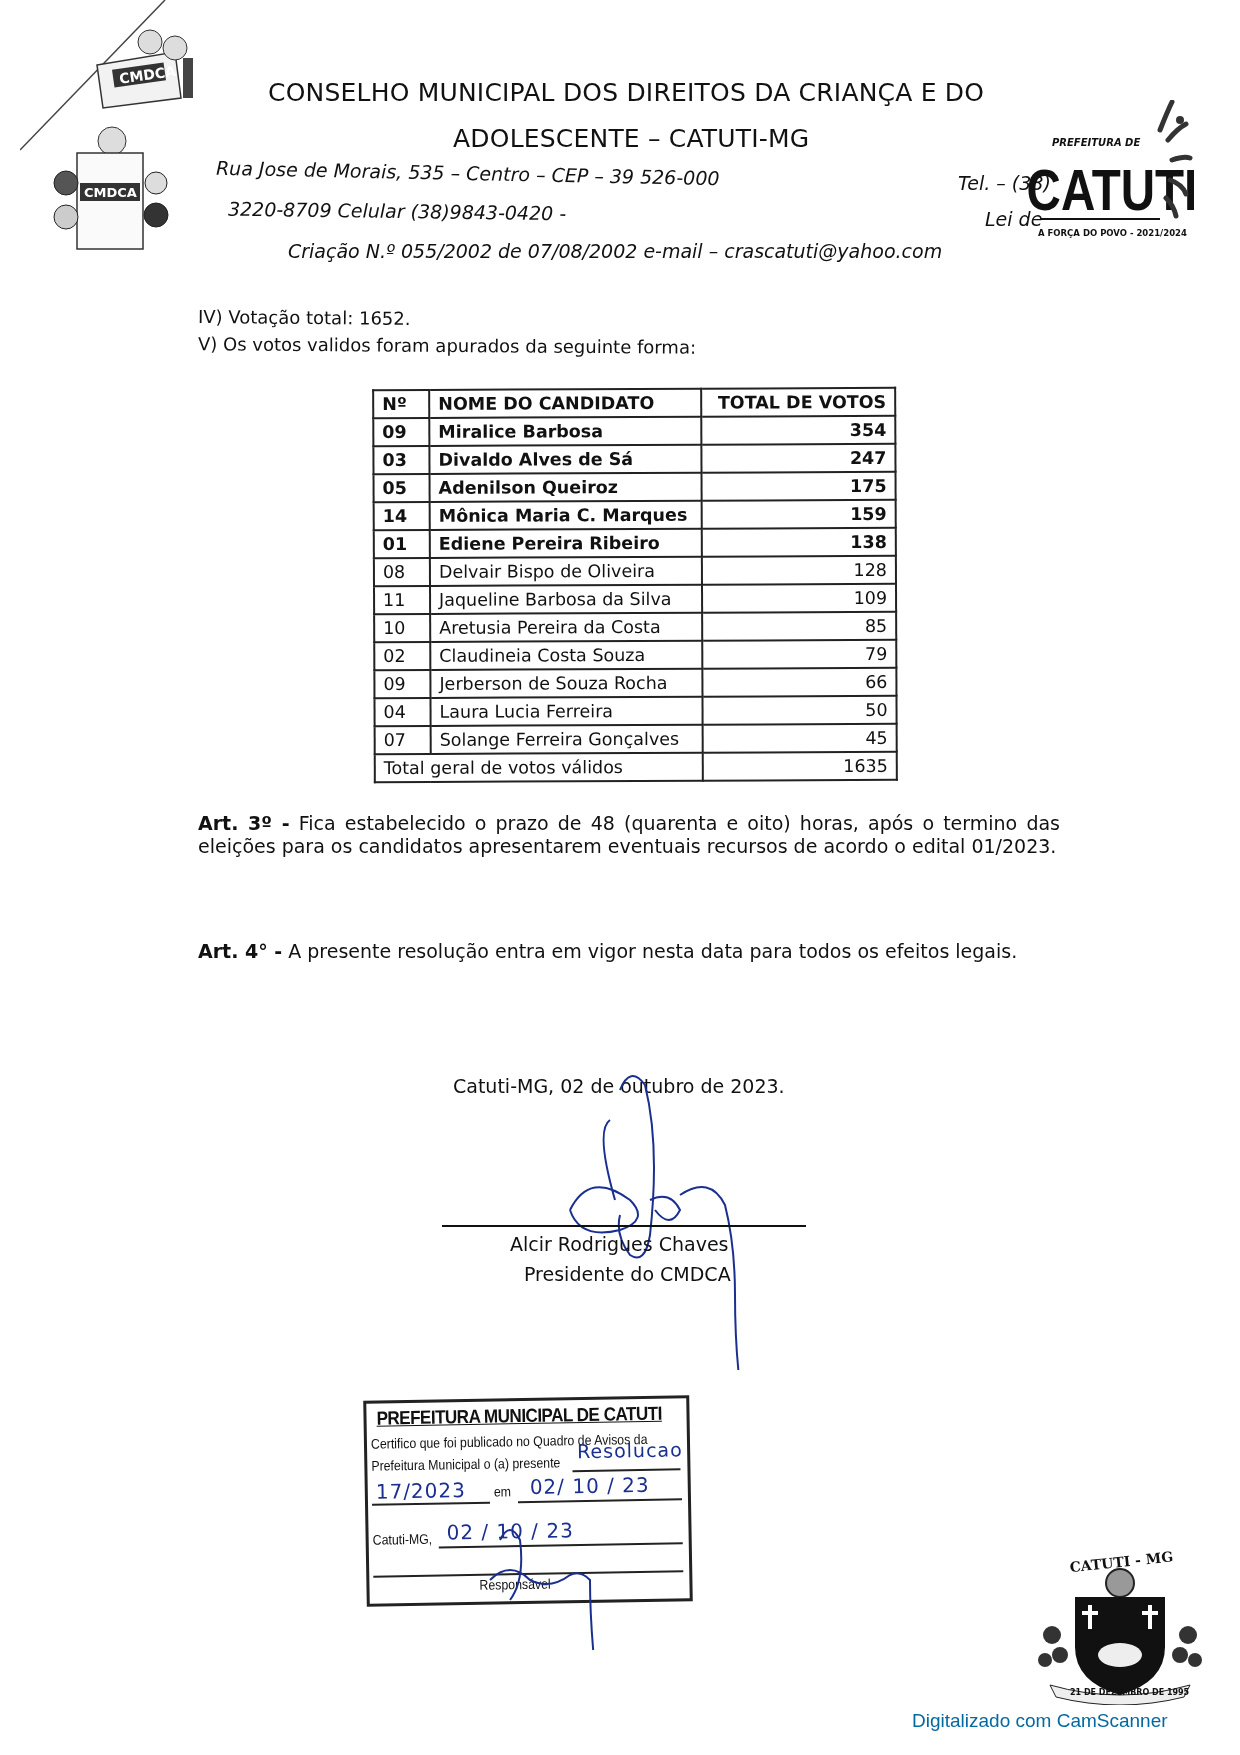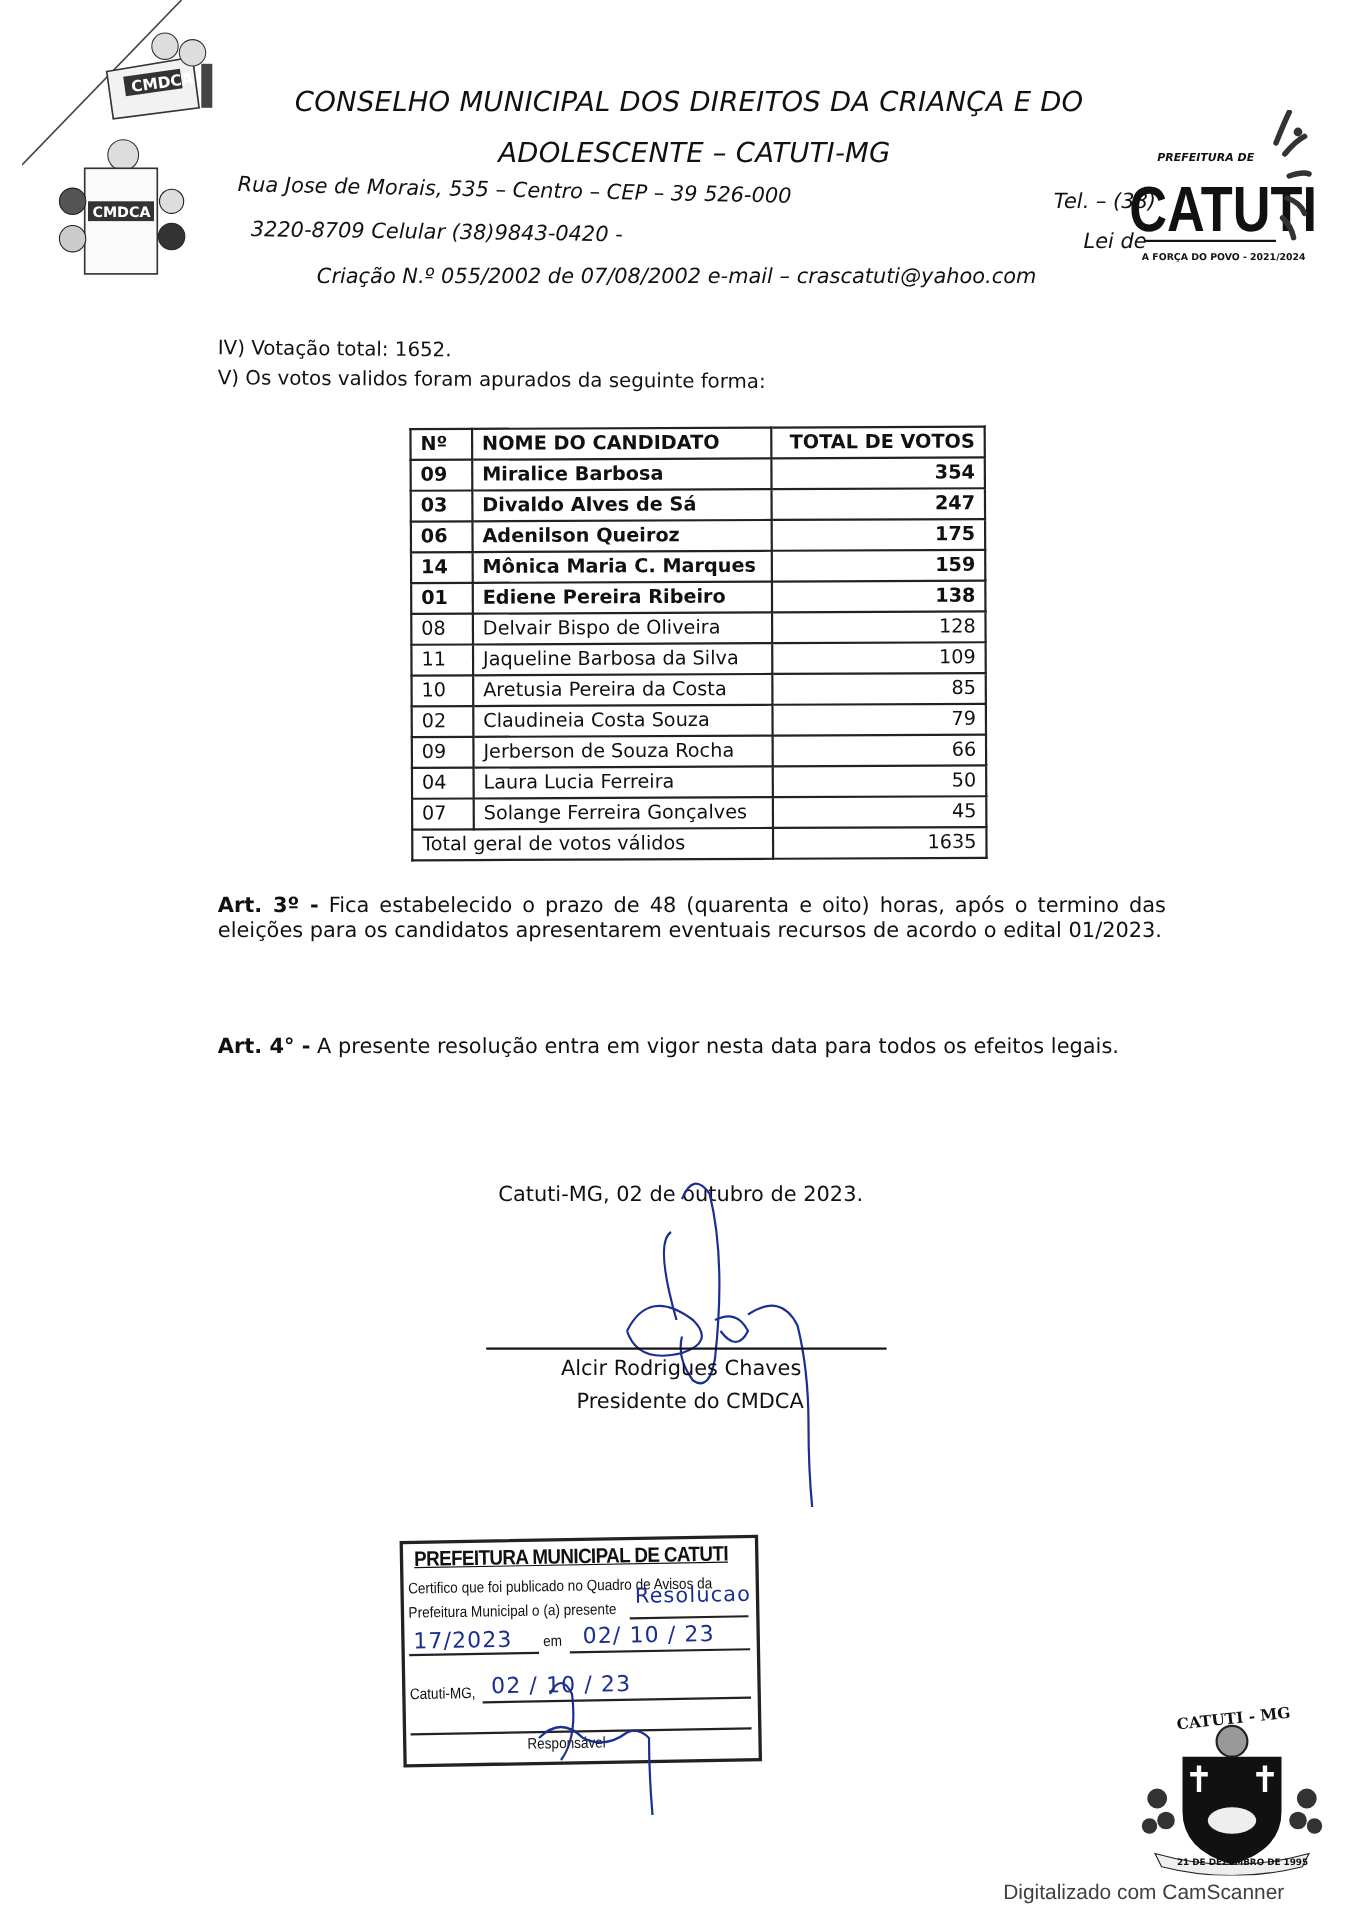--- a/index.html
+++ b/index.html
@@ -5,21 +5,21 @@
     html, body { margin: 0; padding: 0; }
     body {
       width: 1240px; height: 1755px; position: relative; overflow: hidden;
       background: #ffffff; color: #111;
       font-family: "Liberation Sans", "DejaVu Sans", sans-serif;
     }
     .abs { position: absolute; }
     .fold-line { position:absolute; left:20px; top:0; width:560px; height:200px; }
     .logo-cmdca { position:absolute; }
     .title-line {
-      position:absolute; font-family: "DejaVu Sans", sans-serif; font-style: italic;
+      position:absolute; font-family: "DejaVu Sans", sans-serif; 
       font-size: 25px; color:#111; letter-spacing: 0.2px; white-space: nowrap;
     }
     .addr-line {
       position:absolute; font-family: "DejaVu Sans", sans-serif; font-style: italic;
       font-size: 19px; color:#111; white-space: nowrap;
     }
     .body-text { position:absolute; font-family: "DejaVu Sans", sans-serif; font-size: 18px; color:#111; white-space: nowrap; }
     table.votes {
       position:absolute; left:373px; top:388px; width:524px; border-collapse: collapse;
       font-family: "DejaVu Sans", sans-serif; font-size: 17.5px; color:#111;
@@ -39,21 +39,21 @@
     .sig-line { position:absolute; left:442px; top:1225px; width:364px; height:2px; background:#111; }
     .stamp {
       position:absolute; left:365px; top:1398px; width:320px; height:200px;
       border: 3px solid #222; transform: rotate(-1deg);
       font-family: "Liberation Sans", sans-serif; color:#111;
     }
     .stamp .st-title { position:absolute; left:10px; top:4px; font-weight:bold; font-size:19px; text-decoration: underline; letter-spacing:-0.6px; white-space:nowrap; transform: scaleX(0.9); transform-origin: left; }
     .stamp .st-line { position:absolute; left:4px; font-size:14px; white-space:nowrap; transform: scaleX(0.88); transform-origin:left; }
     .stamp .blank { position:absolute; height:1.5px; background:#222; }
     .hw { position:absolute; font-family: "DejaVu Sans", sans-serif; color:#1a2f8f; font-size:20px; white-space: nowrap; letter-spacing: 1px; }
-    .footer-note { position:absolute; left:912px; top:1710px; font-family: "Liberation Sans", sans-serif; font-size:19px; color:#404040; white-space:nowrap; }
+    .footer-note { position:absolute; left:912px; top:1710px; font-family: "Liberation Sans", sans-serif; font-size:19px; color:#0369a1; white-space:nowrap; }
     .catuti-logo { position:absolute; left:1020px; top:100px; width:180px; height:150px; }
     .coat { position:absolute; left:1030px; top:1545px; width:180px; height:160px; }
   </style>
 </head>
 <body>
 
 <svg class="fold-line" viewBox="0 0 560 200">
   <line x1="145" y1="0" x2="0" y2="150" stroke="#444" stroke-width="1.5"></line>
 </svg>
 
@@ -109,21 +109,21 @@
         <td class="c1">09</td>
         <td class="c2">Miralice Barbosa</td>
         <td class="c3">354</td>
       </tr>
       <tr class="bold">
         <td class="c1">03</td>
         <td class="c2">Divaldo Alves de Sá</td>
         <td class="c3">247</td>
       </tr>
       <tr class="bold">
-        <td class="c1">06</td>
+        <td class="c1">05</td>
         <td class="c2">Adenilson Queiroz</td>
         <td class="c3">175</td>
       </tr>
       <tr class="bold">
         <td class="c1">14</td>
         <td class="c2">Mônica Maria C. Marques</td>
         <td class="c3">159</td>
       </tr>
       <tr class="bold">
         <td class="c1">01</td>

